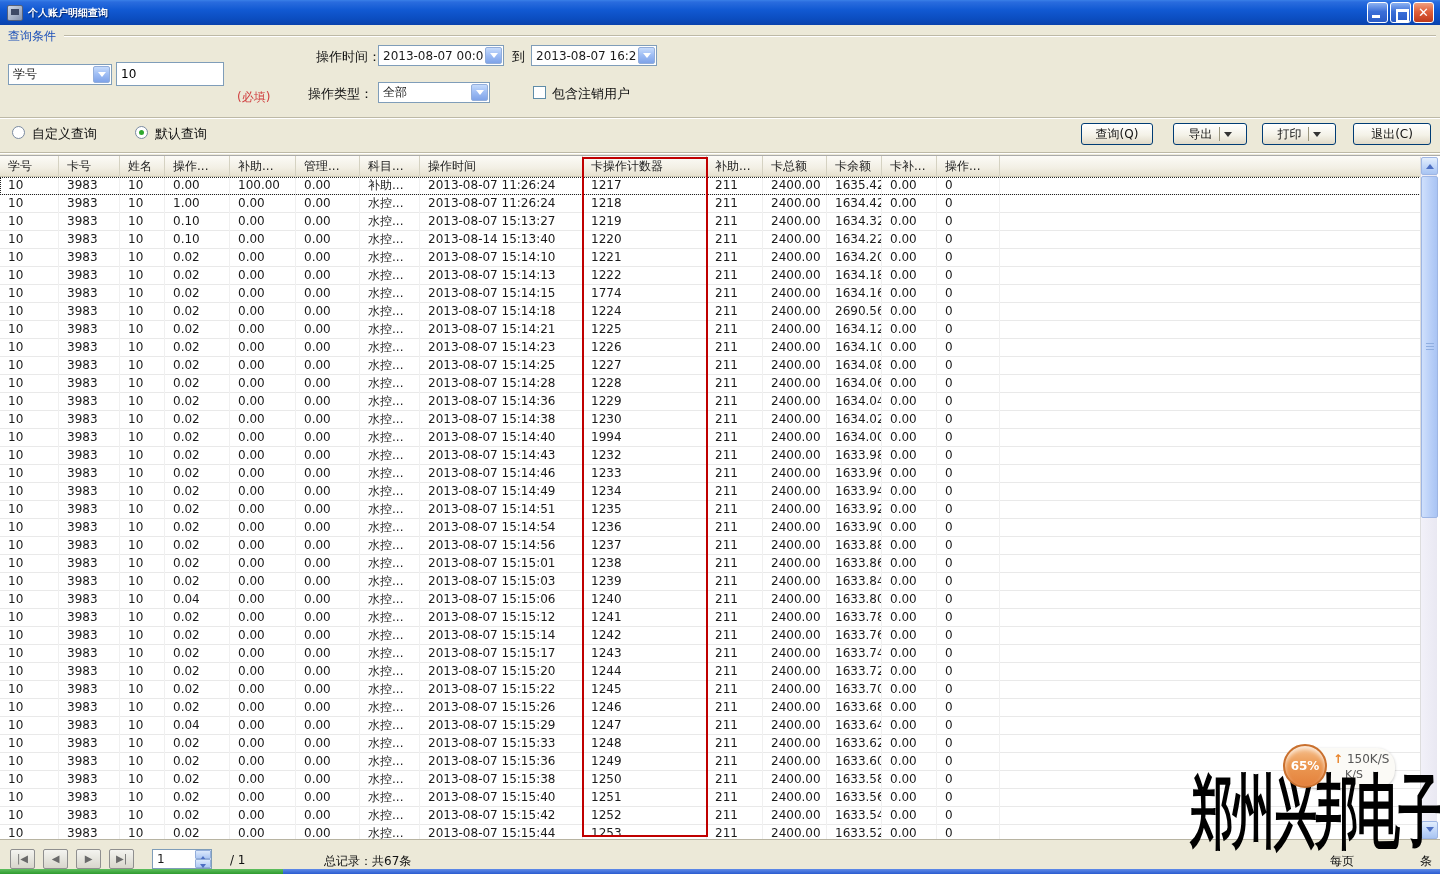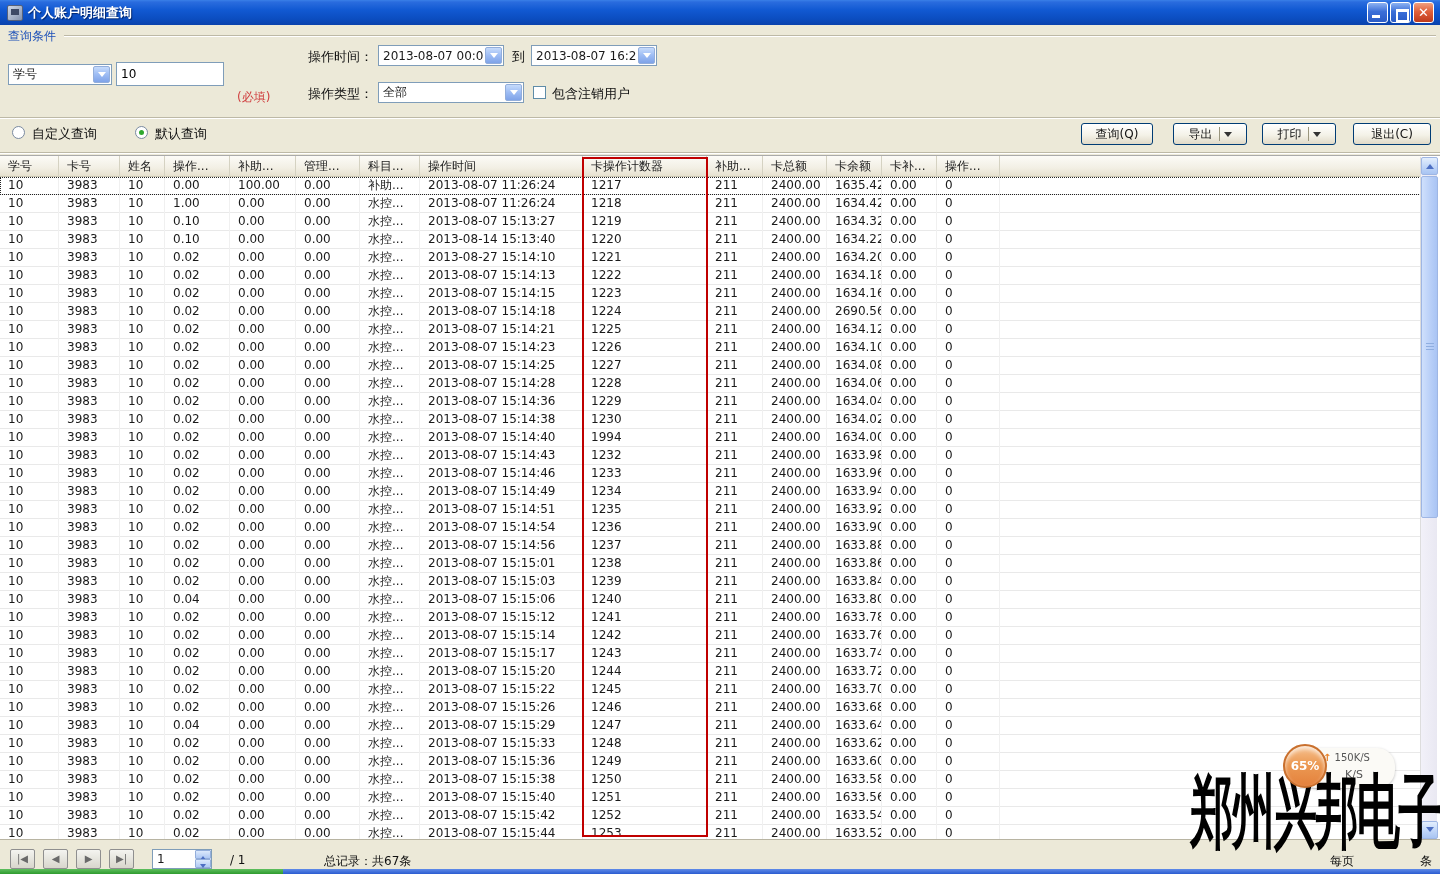--- a/index.html
+++ b/index.html
@@ -6,21 +6,21 @@
   body { font-family:"DejaVu Sans", sans-serif; }
   .screen { position:relative; width:1440px; height:874px; background:#ECE9D8; overflow:hidden; font-size:12px; color:#1a1a1a; }
 
   
   .titlebar { position:absolute; left:0; top:0; width:1440px; height:25px;
     background:linear-gradient(180deg,#3A80E8 0%,#2A6CDE 8%,#1159D2 40%,#0B4DC0 75%,#0A42AC 100%);
     display:flex; align-items:center; padding:0 4px; }
   .titlebar .app-icon { width:16px; height:16px; margin:0 5px 0 3px;
     background:linear-gradient(135deg,#cfd8e8,#8593ad); border:1px solid #5a6residual; border:1px solid #56617a; border-radius:2px; position:relative; }
   .titlebar .app-icon::after{content:"";position:absolute;left:3px;top:3px;right:3px;bottom:5px;background:#3e4a66;}
-  .titlebar .title-text { color:#fff; font-weight:bold; font-size:13px; text-shadow:1px 1px 1px #00246a; }
+  .titlebar .title-text { color:#fff; font-weight:bold; font-size:10px; text-shadow:1px 1px 1px #00246a; }
   .win-btns { margin-left:auto; display:flex; gap:2px; padding-right:2px; }
   .win-btn { width:21px; height:21px; border-radius:3px; border:1px solid #ffffff;
     background:linear-gradient(180deg,#8DB2F2 0%,#3B6FD8 45%,#2A5BC6 100%);
     color:#fff; font-size:11px; line-height:19px; text-align:center; position:relative; }
   .win-btn.min::after { content:""; position:absolute; left:4px; bottom:4px; width:8px; height:3px; background:#fff; }
   .win-btn.restore::after { content:""; position:absolute; left:5px; top:6px; width:9px; height:8px; border:2px solid #fff; border-top-width:3px; }
   .win-btn.close { background:linear-gradient(180deg,#F0A080 0%,#E0603A 45%,#BE3A1C 100%); font-weight:bold; font-size:13px; }
 
   
   .section-label { position:absolute; left:8px; top:28px; color:#1C50B8; font-size:12px; background:#ECE9D8; padding-right:8px; z-index:2;}
@@ -100,21 +100,21 @@
   
   .watermark { position:absolute; right:0px; bottom:22px; font-size:80px; font-weight:900; color:#000;
     transform:scaleX(0.54); transform-origin:right center; white-space:nowrap; z-index:50; letter-spacing:-3px; line-height:1; }
   .net-overlay { position:absolute; left:1283px; top:744px; width:112px; height:46px; }
   .net-pill { position:absolute; left:16px; top:4px; width:96px; height:40px; background:#FBFAF6; border-radius:18px;
     box-shadow:0 1px 3px rgba(0,0,0,.25); z-index:40; }
   .net-circle { position:absolute; left:0; top:0; width:44px; height:44px; border-radius:50%;
     background:linear-gradient(180deg,#F6C190 0%,#EC9A54 45%,#E4813C 100%); border:2px solid #C9702E;
     color:#fff; font-size:12px; font-weight:bold; display:flex; align-items:center; justify-content:center; z-index:60;
     box-shadow:inset 0 3px 4px rgba(255,255,255,.7); }
-  .net-line1 { position:absolute; left:40px; top:8px; font-size:10px; color:#555; z-index:60; white-space:nowrap; }
+  .net-line1 { position:absolute; left:50px; top:8px; font-size:12px; color:#555; z-index:60; white-space:nowrap; }
   .net-line1 .up-arrow { color:#E8832A; font-weight:bold; }
   .net-line2 { position:absolute; left:62px; top:24px; font-size:11px; color:#555; z-index:40; white-space:nowrap; }
 </style>
 </head>
 <body>
 
 <div class="screen">
 
   <div class="titlebar">
     <div class="app-icon"></div>
@@ -129,33 +129,33 @@
   <div class="section-label">查询条件</div>
   <div class="section-line"></div>
 
   <div class="xp-combo" style="left:8px; top:64px; width:104px;">
     <div class="cv">学号</div>
     <div class="arrow"></div>
   </div>
   <input class="xp-input" style="left: 116px; top: 62px; width: 108px; height: 24px;" value="10">
   <div class="req" style="left:237px; top:70px;margin-top:19px;">(必填)</div>
 
-  <div class="lbl" style="left:308px; top:48px;">操作时间：</div>
+  <div class="lbl" style="left:316px; top:48px;">操作时间：</div>
   <div class="xp-combo" style="left:378px; top:45px; width:126px;">
     <div class="cv">2013-08-07 00:00</div>
     <div class="arrow"></div>
   </div>
   <div class="lbl" style="left:512px; top:48px;">到</div>
   <div class="xp-combo" style="left:531px; top:45px; width:126px;">
     <div class="cv">2013-08-07 16:21</div>
     <div class="arrow"></div>
   </div>
 
   <div class="lbl" style="left:308px; top:85px;">操作类型：</div>
-  <div class="xp-combo" style="left:378px; top:82px; width:146px;gap:32px;">
+  <div class="xp-combo" style="left:378px; top:82px; width:112px;gap:32px;">
     <div class="cv">全部</div>
     <div class="arrow"></div>
   </div>
   <div class="xp-checkbox" style="left:533px; top:86px;"></div>
   <div class="lbl" style="left:552px; top:85px;font-family:Liberation Mono, monospace;">包含注销用户</div>
 
   <div class="toolbar-sep-top"></div>
   <div class="radio" style="left:12px; top:126px;"></div>
   <div class="lbl" style="left:32px; top:125px;">自定义查询</div>
   <div class="radio checked" style="left:135px; top:126px;"></div>
@@ -267,21 +267,21 @@
           <div class="tcell fill"></div>
         </div>
         <div class="trow">
           <div class="tcell c0">10</div>
           <div class="tcell c1">3983</div>
           <div class="tcell c2">10</div>
           <div class="tcell c3">0.02</div>
           <div class="tcell c4">0.00</div>
           <div class="tcell c5">0.00</div>
           <div class="tcell c6">水控...</div>
-          <div class="tcell c7">2013-08-27 15:14:10</div>
+          <div class="tcell c7">2013-08-07 15:14:10</div>
           <div class="tcell c8">1221</div>
           <div class="tcell c9">211</div>
           <div class="tcell c10">2400.00</div>
           <div class="tcell c11">1634.20</div>
           <div class="tcell c12">0.00</div>
           <div class="tcell c13">0</div>
           <div class="tcell fill"></div>
         </div>
         <div class="trow">
           <div class="tcell c0">10</div>
@@ -302,21 +302,21 @@
         </div>
         <div class="trow">
           <div class="tcell c0">10</div>
           <div class="tcell c1">3983</div>
           <div class="tcell c2">10</div>
           <div class="tcell c3">0.02</div>
           <div class="tcell c4">0.00</div>
           <div class="tcell c5">0.00</div>
           <div class="tcell c6">水控...</div>
           <div class="tcell c7">2013-08-07 15:14:15</div>
-          <div class="tcell c8">1223</div>
+          <div class="tcell c8">1774</div>
           <div class="tcell c9">211</div>
           <div class="tcell c10">2400.00</div>
           <div class="tcell c11">1634.16</div>
           <div class="tcell c12">0.00</div>
           <div class="tcell c13">0</div>
           <div class="tcell fill"></div>
         </div>
         <div class="trow">
           <div class="tcell c0">10</div>
           <div class="tcell c1">3983</div>

